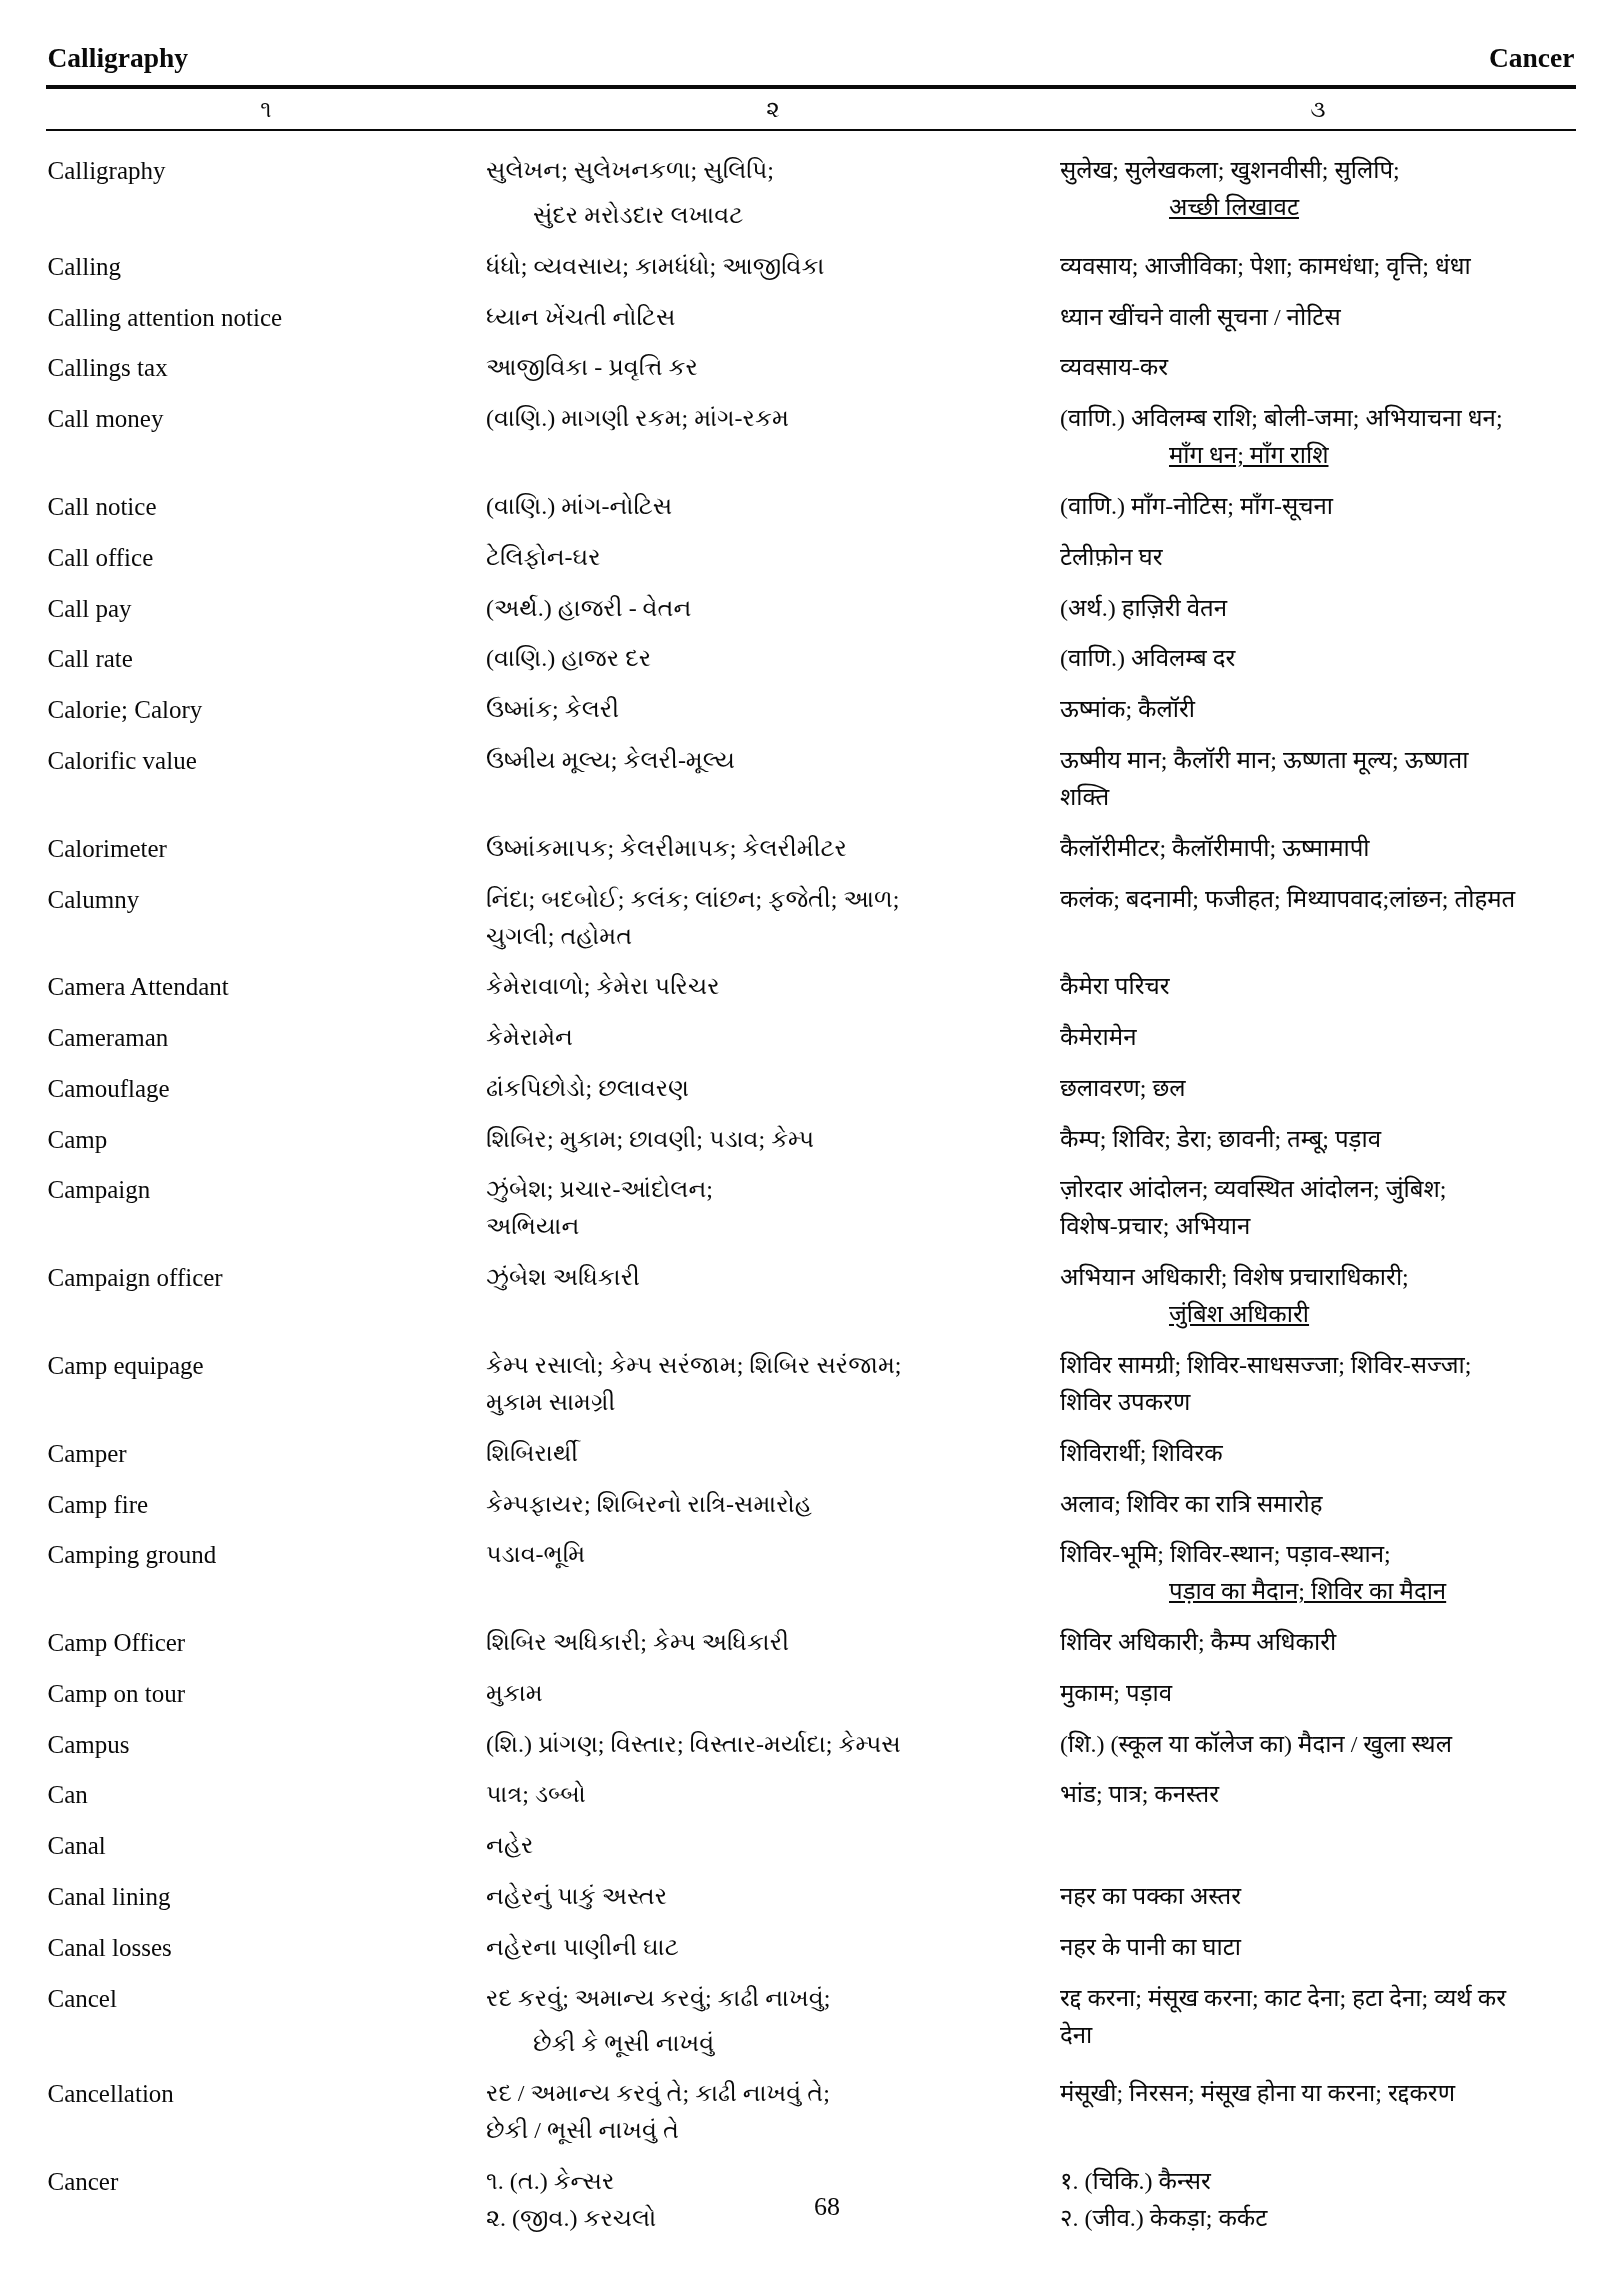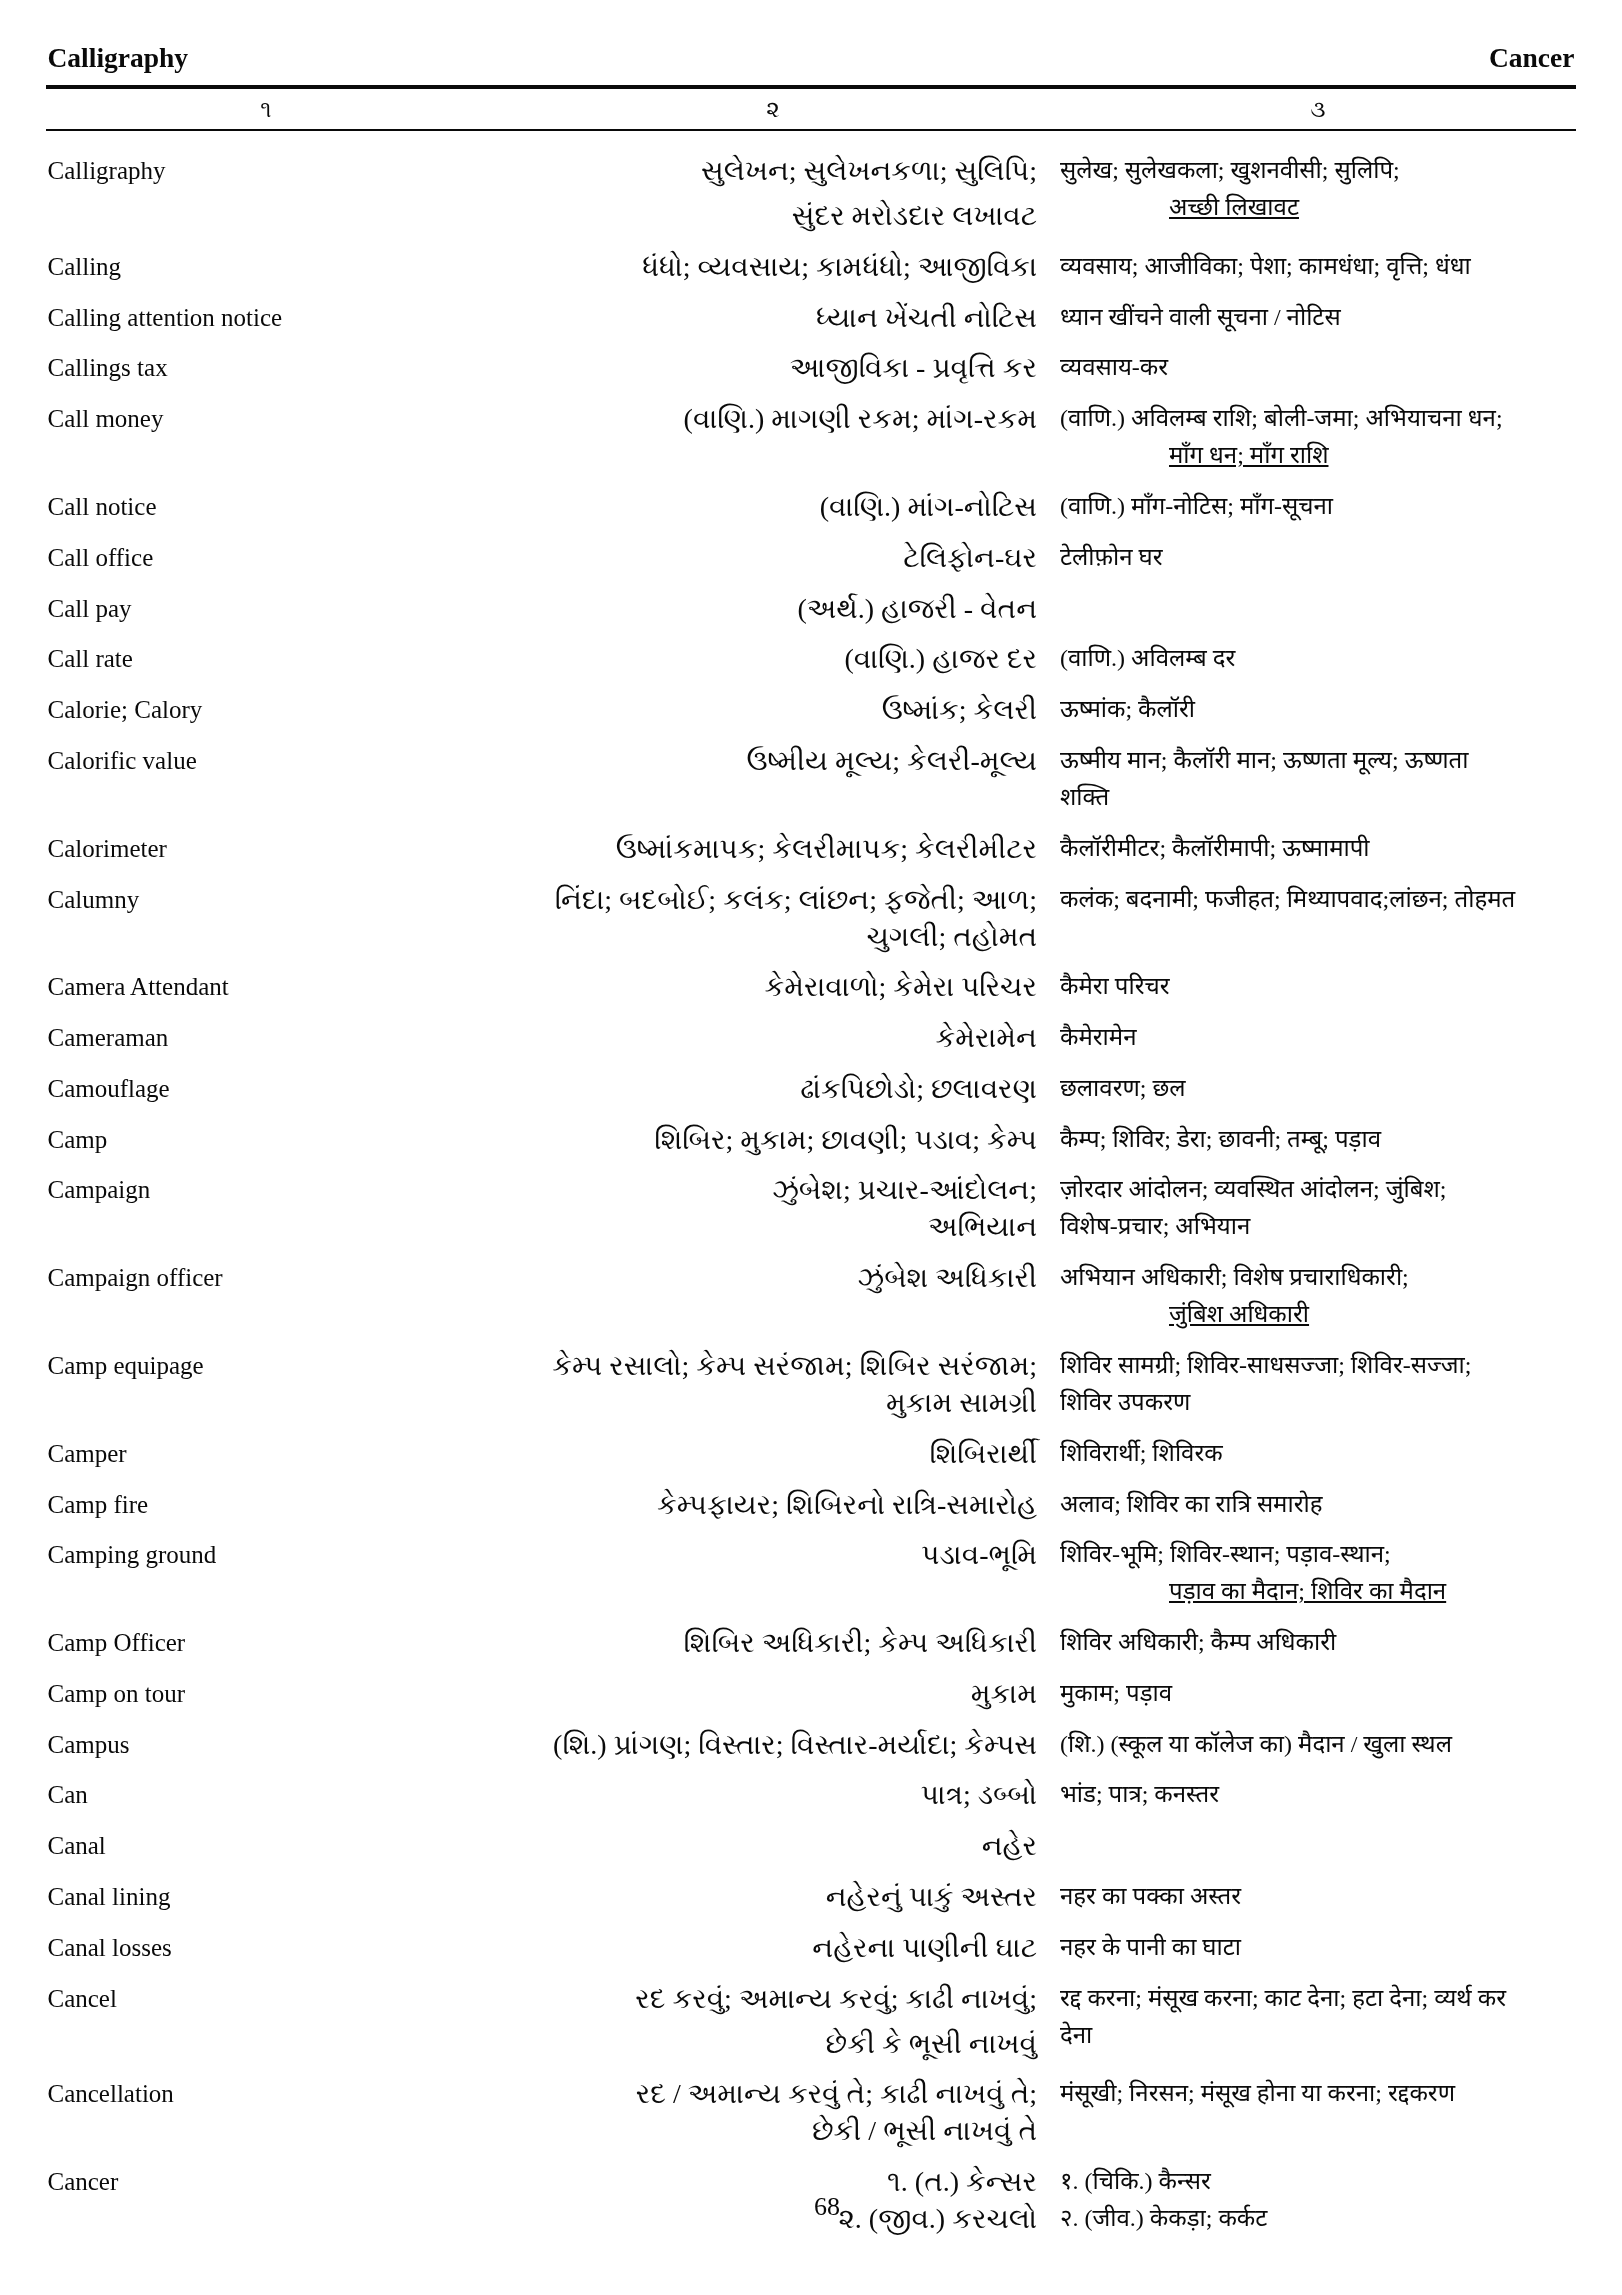--- a/index.html
+++ b/index.html
@@ -59,24 +59,23 @@
     line-height: 37px;
   }
   .cell.en {
     width: 440px;
     font-size: 25px;
     padding-left: 1.5px;
     box-sizing: border-box;
   }
   .cell.gu {
     width: 574px;
-    font-size: 28px;
+    font-size: 24px;
     box-sizing: border-box;
     padding-right: 23px;
-    text-align: right;
   }
   .cell.hi {
     width: 516px;
     font-size: 24px;
     box-sizing: border-box;
   }
   .line { white-space: nowrap; }
   .gu .line.indent { padding-left: 47px; margin-top: 8px; }
   .hi .line.indent { padding-left: 109px; text-decoration: underline; }
   .page-number {
@@ -173,20 +172,23 @@
         </div>
         <div class="cell hi">
           <div class="line">टेलीफ़ोन घर</div>
         </div>
       </div>
       <div class="row">
         <div class="cell en">Call pay</div>
         <div class="cell gu">
           <div class="line">(અર્થ.) હાજરી - વેતન</div>
         </div>
+        <div class="cell hi">
+          <div class="line">(अर्थ.) हाज़िरी वेतन</div>
+        </div>
       </div>
       <div class="row">
         <div class="cell en">Call rate</div>
         <div class="cell gu">
           <div class="line">(વાણિ.) હાજર દર</div>
         </div>
         <div class="cell hi">
           <div class="line">(वाणि.) अविलम्ब दर</div>
         </div>
       </div>

